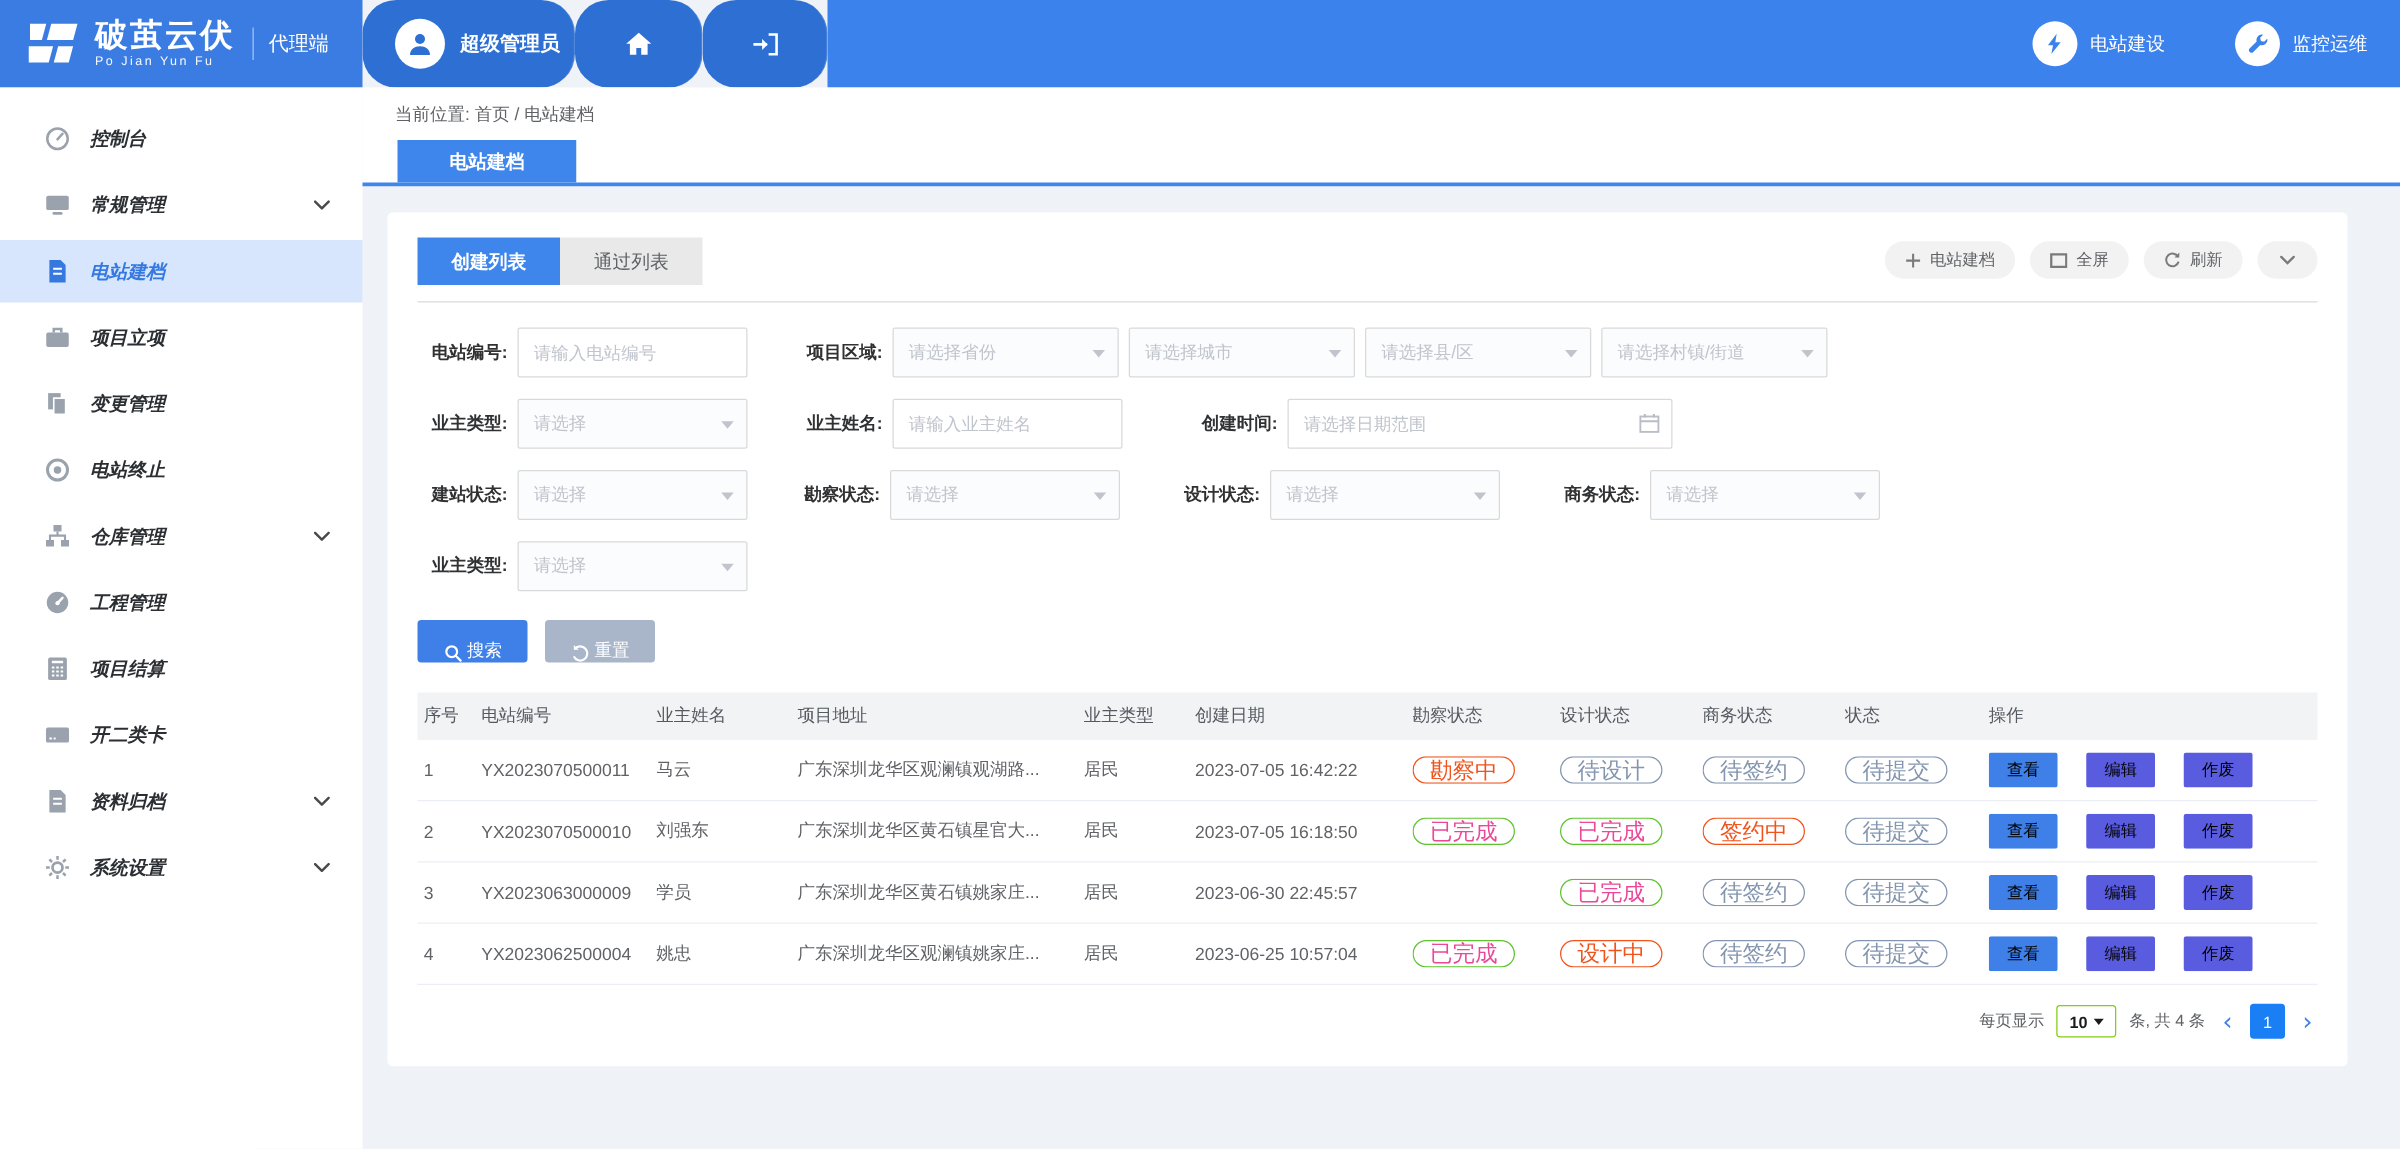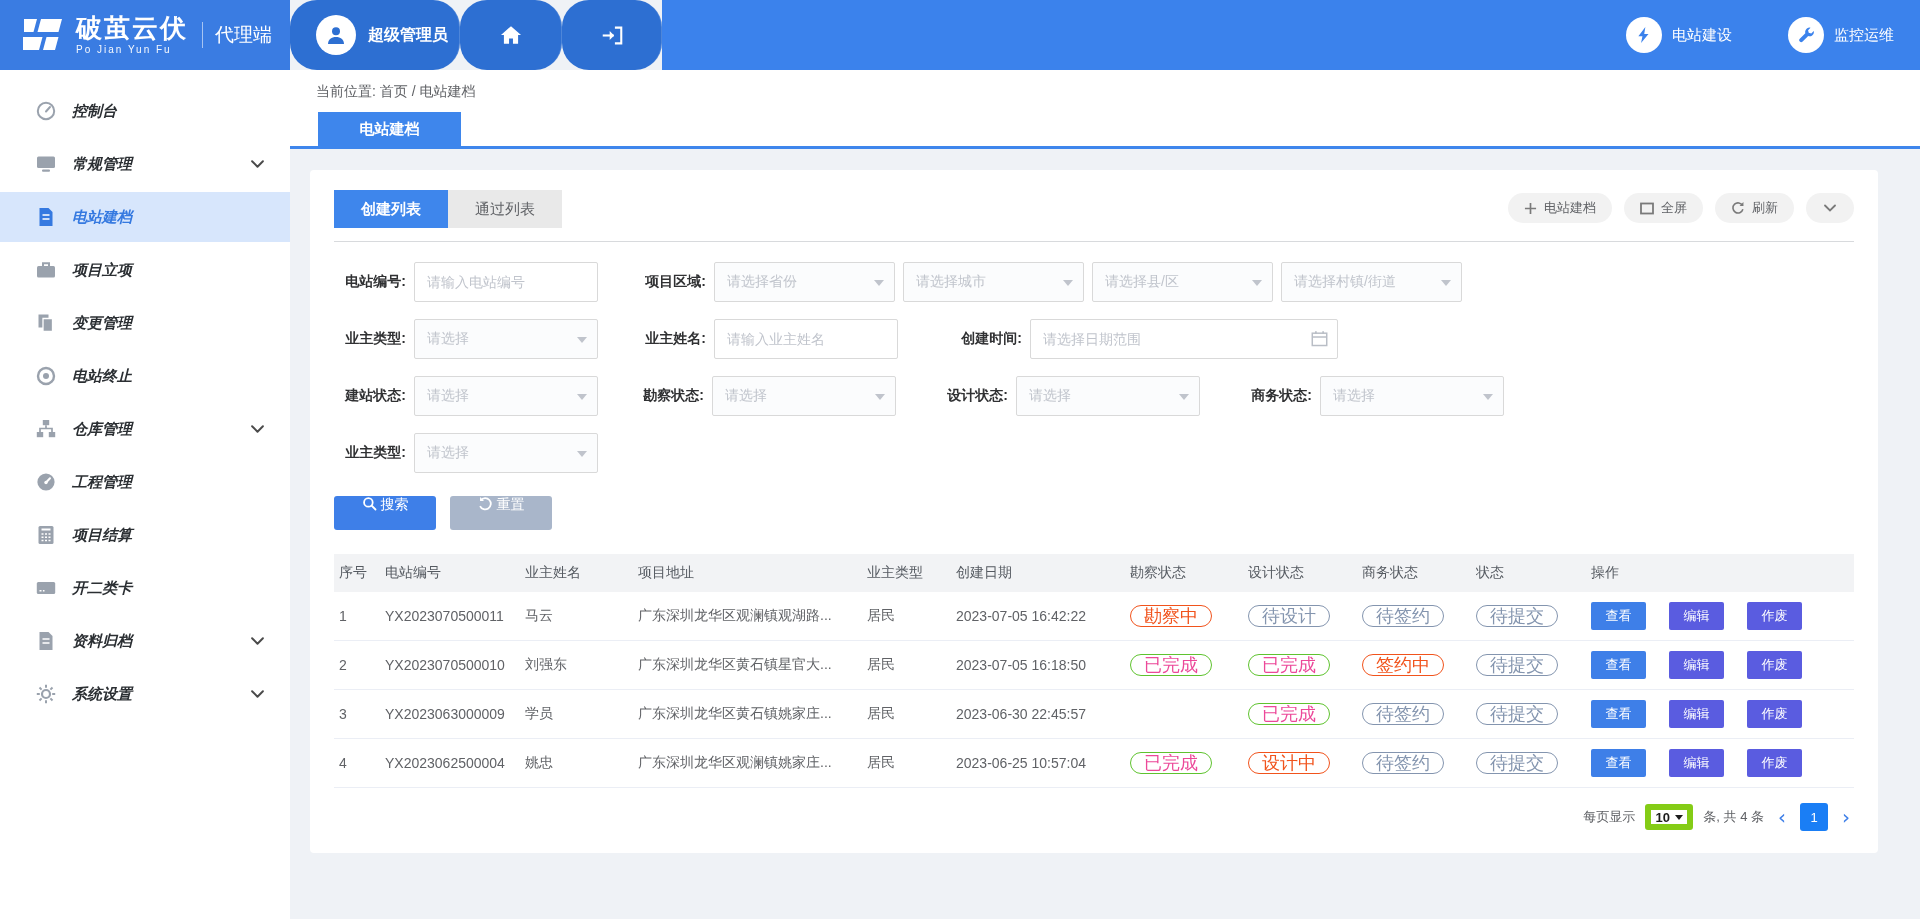--- a/index.html
+++ b/index.html
@@ -6,21 +6,21 @@
   html,body { width:1920px; height:919px; overflow:hidden; font-family:"Liberation Sans","DejaVu Sans",sans-serif; background:#eff2f6; }
 
   
   .header { display:flex; height:70px; width:100%; }
   .logo-area { width:290px; background:#3a7ce2; display:flex; align-items:center; padding-left:22px; }
   .logo-mark { width:42px; height:38px; margin-right:12px; flex:none; }
   .brand-stack { color:#fff; line-height:1; }
   .brand-cn { font-size:26px; font-weight:bold; letter-spacing:2px; }
   .brand-en { font-size:10px; letter-spacing:2px; margin-top:4px; opacity:.95; }
   .brand-divider { width:1px; height:26px; background:rgba(255,255,255,.55); margin:0 12px 0 14px; }
-  .portal { color:#fff; font-size:19px; }
+  .portal { color:#fff; font-size:16px; }
   .hdr-dark { background:#2d6fd2; display:flex; align-items:center; justify-content:center; border-right:1px solid rgba(255,255,255,.16);border-radius:27px; }
   .sec-user { width:170px; justify-content:flex-start; padding-left:26px; }
   .sec-home { width:102px; }
   .sec-logout { width:100px; }
   .avatar { width:40px; height:40px; border-radius:50%; background:#fff; display:flex; align-items:center; justify-content:center; margin-right:12px; }
   .user-name { color:#fff; font-size:16px; font-weight:bold; }
   .hdr-rest { flex:1; background:#3b82ec; display:flex; align-items:center; justify-content:flex-end; padding-right:26px; gap:56px; }
   .hdr-module { display:flex; align-items:center; gap:10px; color:#fff; font-size:15px; cursor:pointer; }
   .mod-circle { width:36px; height:36px; background:#fff; border-radius:50%; display:flex; align-items:center; justify-content:center; }
 
@@ -63,42 +63,42 @@
   .sel.w-region { width:181px; margin-right:8px;text-align:center; }
   .caret { position:absolute; right:10px; top:17px; width:0; height:0; border-left:5px solid transparent; border-right:5px solid transparent; border-top:6px solid #c0c4cc; }
   .date-wrap { position:relative; }
   .date-wrap .tinput { width:308px; padding-right:34px; }
   .cal-icon { position:absolute; right:10px; top:11px; }
   .ml-region { margin-left:36px; }
   .mlA { margin-left:36px; } .mlB { margin-left:52px; }
   .mlC { margin-left:34px;justify-content:flex-end; } .mlD { margin-left:40px; } .mlE { margin-left:40px; }
 
   .action-row { display:flex; gap:14px; margin-top:23px; }
-  .btn { height:34px; width:102px; border:none; border-radius:3px; color:#fff; font-size:14px; display:flex; align-items:flex-start; justify-content:center; gap:4px; cursor:pointer; font-family:inherit; }
+  .btn { height:34px; width:88px; border:none; border-radius:3px; color:#fff; font-size:14px; display:flex; align-items:flex-end; justify-content:center; gap:4px; cursor:pointer; font-family:inherit; }
   .btn-search { background:#3e7fe8; }
   .btn-reset { background:#a9b6ca; }
 
   
   .table { margin-top:24px; }
   .tgrid { display:grid; grid-template-columns:46px 140px 113px 229px 89px 174px 118px 114px 114px 115px 1fr; align-items:center; padding-left:5px; }
   .thead { background:#f2f3f5; height:38px; color:#555a61; font-size:14px; }
   .trow { height:49px; border-bottom:1px solid #ebeef5; color:#606266; font-size:14px; }
   .cell { white-space:nowrap; overflow:hidden; }
   .pill { display:inline-flex; align-items:center; justify-content:center; height:22px; padding:0 13px; border-radius:14px; border:1px solid; font-size:18px; background:#fff; }
   .pill-orange { color:#f1531c; border-color:#f1531c; }
   .pill-green  { color:#ec4899; border-color:#5fc32f; }
   .pill-slate  { color:#8495af; border-color:#8495af; }
   .acts { display:flex; gap:23px; }
-  .abtn { width:55px; height:28px; border:none; border-radius:2px; color:#ffffff; font-size:13px; display:flex; align-items:center; justify-content:center; cursor:pointer; font-family:Liberation Sans, sans-serif; }
+  .abtn { width:55px; height:28px; border:none; border-radius:2px; color:#000000; font-size:13px; display:flex; align-items:center; justify-content:center; cursor:pointer; font-family:Liberation Sans, sans-serif; }
   .abtn-view { background:#3e7fe8; }
   .abtn-edit, .abtn-void { background:#5a5ce0; }
 
   
   .pagination { margin-top:15px; display:flex; justify-content:flex-end; align-items:center; gap:10px; font-size:13px; color:#606266; }
-  .psize { width:48px; height:26px; border:6px solid #84cc16; border-radius:3px; display:flex; align-items:center; justify-content:center; gap:5px; font-weight:bold; color:#1c1c1c; cursor:pointer; }
+  .psize { width:48px; height:26px; border:1px solid #84cc16; border-radius:3px; display:flex; align-items:center; justify-content:center; gap:5px; font-weight:bold; color:#1c1c1c; cursor:pointer; }
   .psize .pcaret { width:0; height:0; border-left:4px solid transparent; border-right:4px solid transparent; border-top:5px solid #1c1c1c; }
   .pchev { color:#3e7fe8; font-size:20px; line-height:1; cursor:pointer; padding:0 4px; font-family:"DejaVu Sans",sans-serif; }
   .pcur { width:28px; height:28px; background:#1a7ef5; color:#fff; border-radius:3px; display:flex; align-items:center; justify-content:center; font-size:13px; cursor:pointer; }
 </style>
 </head>
 <body>
 
 <div class="header">
   <div class="logo-area">
     <svg class="logo-mark" viewBox="0 0 42 38">

